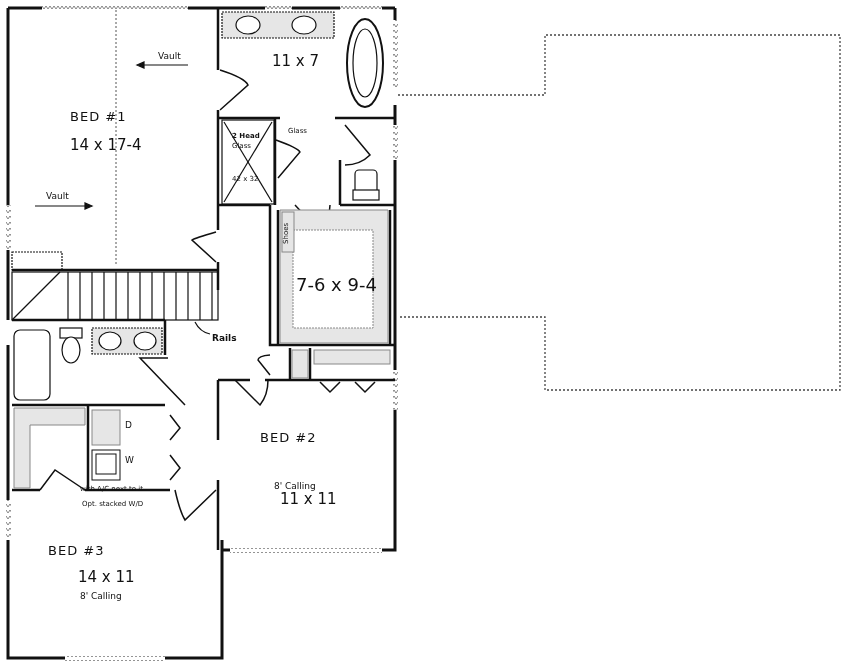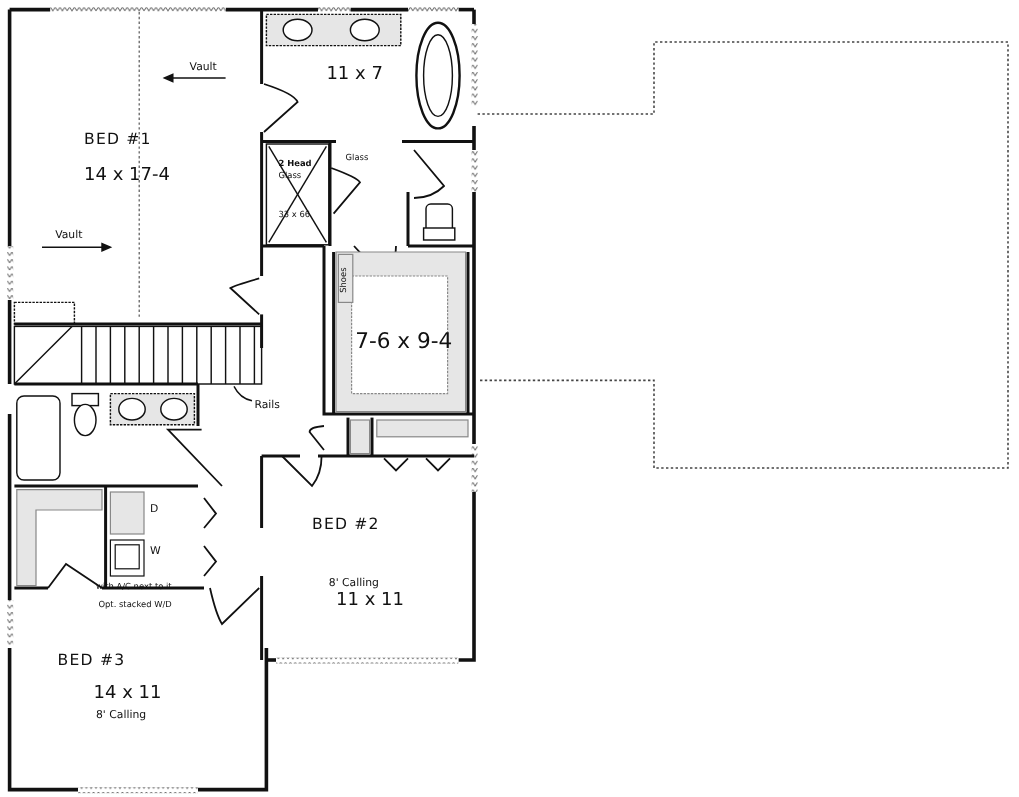--- a/index.html
+++ b/index.html
@@ -177,27 +177,27 @@
 
 <div class="lbl small" style="left:158px;top:52px;">Vault</div>
 <div class="lbl room-name" style="left:70px;top:110px;">BED #1</div>
 <div class="lbl dim" style="left:70px;top:138px;text-align:right;">14 x 17-4</div>
 <div class="lbl small" style="left:46px;top:192px;">Vault</div>
 
 <div class="lbl dim" style="left:272px;top:54px;text-align:center;">11 x 7</div>
 
 <div class="lbl tiny" style="left:232px;top:133px;font-weight:bold;">2 Head</div>
 <div class="lbl tiny" style="left:232px;top:143px;">Glass</div>
-<div class="lbl tiny" style="left:232px;top:176px;">33 x 66</div>
+<div class="lbl tiny" style="left:232px;top:176px;">42 x 32</div>
 <div class="lbl tiny" style="left:288px;top:128px;">Glass</div>
 
 <div class="lbl tiny" style="left:283px;top:244px;transform:rotate(-90deg);transform-origin:left top;">Shoes</div>
 <div class="lbl" style="left:296px;top:276px;font-size:18px;">7-6 x 9-4</div>
 
-<div class="lbl small" style="left:212px;top:334px;">Rails</div>
+<div class="lbl small" style="left:212px;top:334px;font-weight:bold;">Rails</div>
 
 <div class="lbl small" style="left:125px;top:421px;">D</div>
 <div class="lbl small" style="left:125px;top:456px;">W</div>
 <div class="lbl tiny" style="left:82px;top:501px;">Opt. stacked W/D</div>
 <div class="lbl tiny" style="left:80px;top:486px;">with A/C next to it</div>
 
 <div class="lbl room-name" style="left:260px;top:431px;">BED #2</div>
 <div class="lbl dim" style="left:280px;top:458px;margin-top:34px;">11 x 11</div>
 <div class="lbl small" style="left:274px;top:482px;">8' Calling</div>
 

